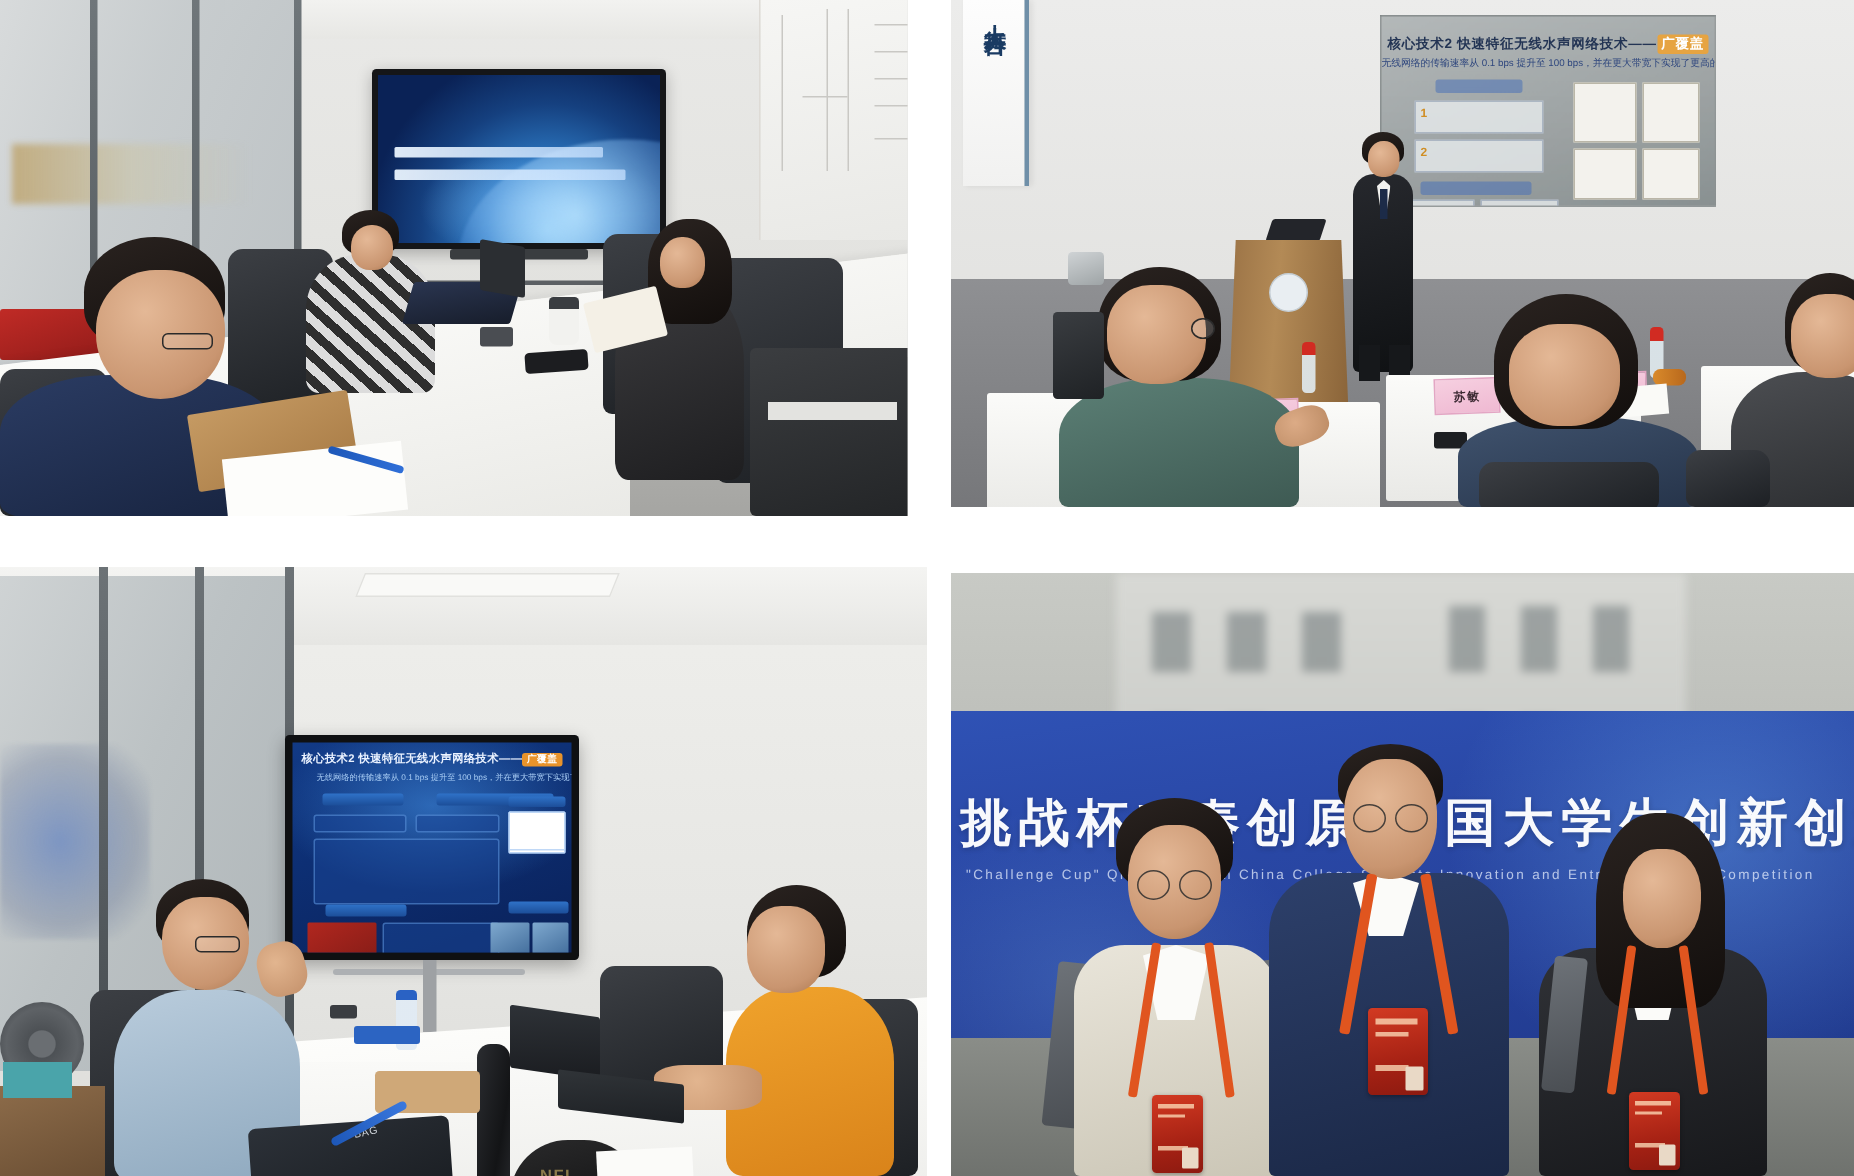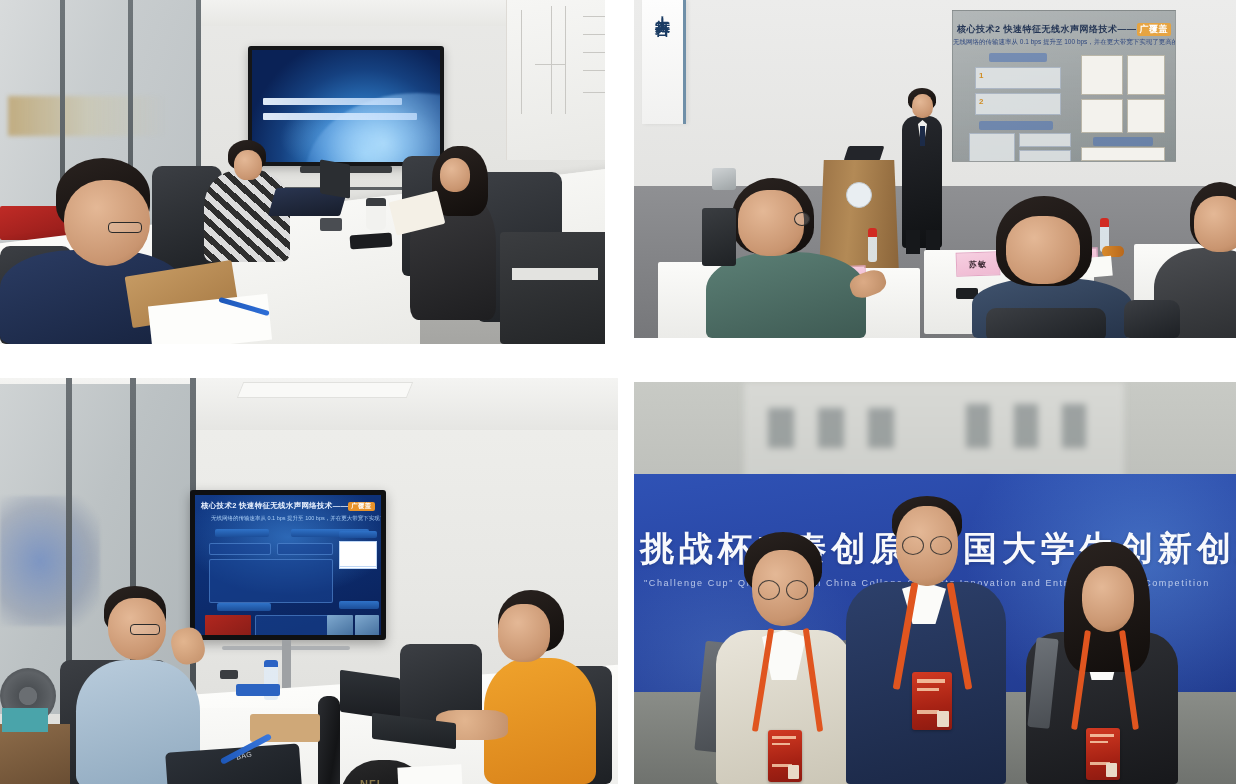--- a/index.html
+++ b/index.html
@@ -184,26 +184,26 @@
     border-right: 3px solid #6f8fa8;
     box-shadow: 2px 0 4px rgba(0,0,0,.08);
   }
   .p2-banner-text {
     position: absolute; left: 50%; top: 4px; transform: translateX(-50%);
     writing-mode: vertical-rl; text-orientation: upright;
     font-size: 15px; font-weight: 700; color: #1a3b63;
     letter-spacing: 2px; line-height: 1.05;
   }
   .p2-screen {
-    position: absolute; left: 286px; top: 10px; width: 224px; height: 152px;
+    position: absolute; left: 286px; top: 10px; width: 224px; height: 128px;
     background:
       linear-gradient(180deg,rgba(255,255,255,.20),rgba(255,255,255,.06)),
       linear-gradient(150deg,#9ea4a5,#8d9495 55%,#7e8687);
     border: 1px solid rgba(120,125,125,.5);
-    opacity: .96; overflow: hidden; margin-left: 32px;
+    opacity: .96; overflow: hidden;
   }
   .p2-slide-title {
     position: absolute; left: 0; right: 0; top: 12px;
     text-align: center; font-size: 9px; font-weight: 700;
     color: #1b2d4e; letter-spacing: .5px; white-space: nowrap;
   }
   .p2-slide-sub {
     position: absolute; left: 0; right: 0; top: 27px;
     text-align: center; font-size: 6.5px; color: #27407a; white-space: nowrap;
   }

